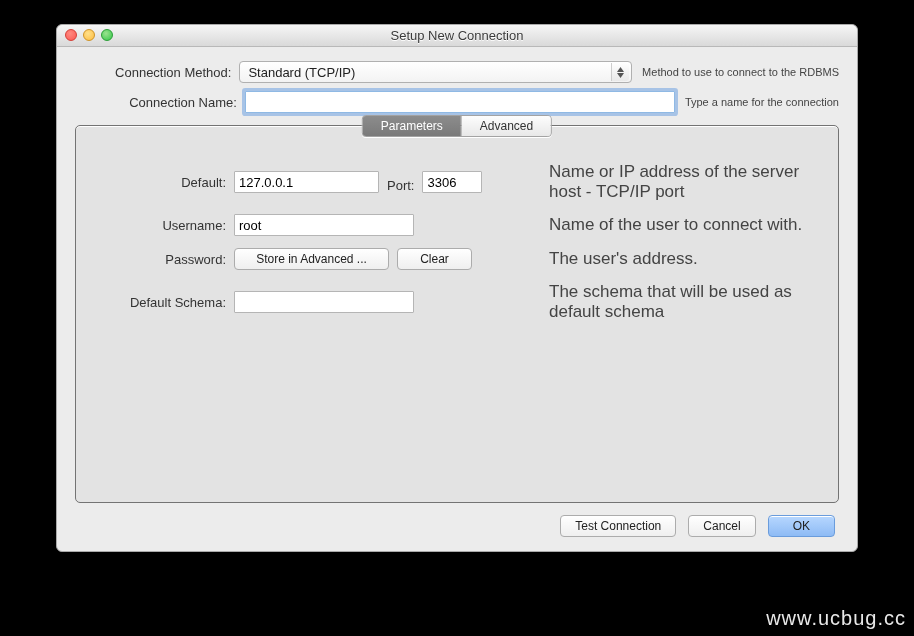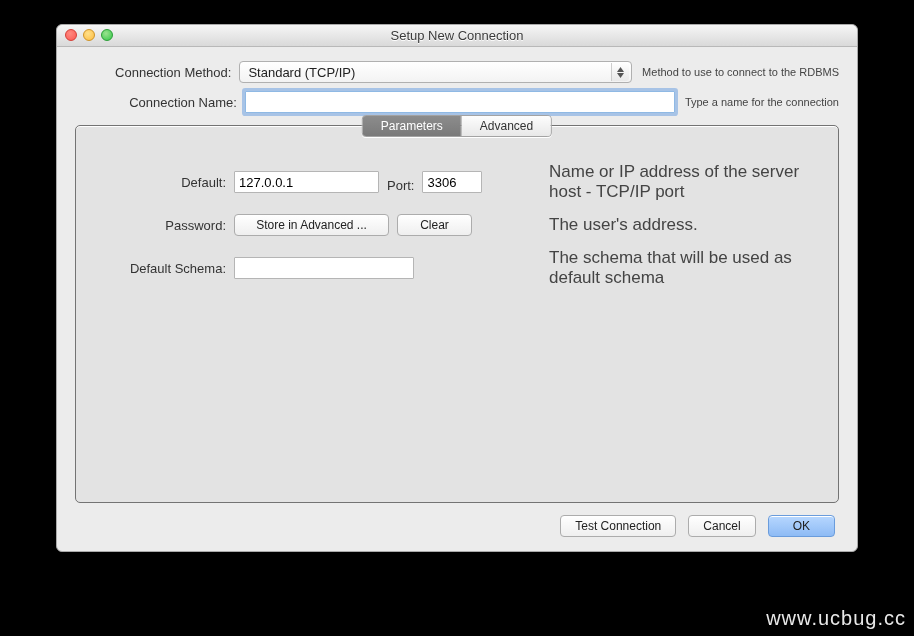--- a/index.html
+++ b/index.html
@@ -289,20 +289,27 @@
         <div class="prow">
           <div class="plabel">Default:</div>
           <div class="pcontrols">
             <input type="text" class="fld-host" value="127.0.0.1" style="">
             <span class="port-label">Port:</span>
             <input type="text" class="fld-port" value="3306" style="">
           </div>
           <div class="phint">Name or IP address of the server host - TCP/IP port</div>
         </div>
 
+        <div class="prow">
+          <div class="plabel">Username:</div>
+          <div class="pcontrols">
+            <input type="text" class="fld-user" value="root" style="">
+          </div>
+          <div class="phint">Name of the user to connect with.</div>
+        </div>
 
         <div class="prow">
           <div class="plabel">Password:</div>
           <div class="pcontrols">
             <button class="btn" style="width:155px">Store in Advanced ...</button>
             <button class="btn" style="width:75px">Clear</button>
           </div>
           <div class="phint">The user's address.</div>
         </div>
 

